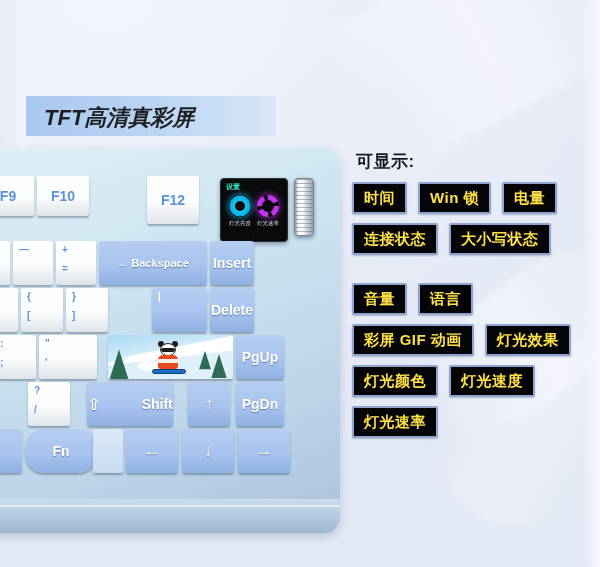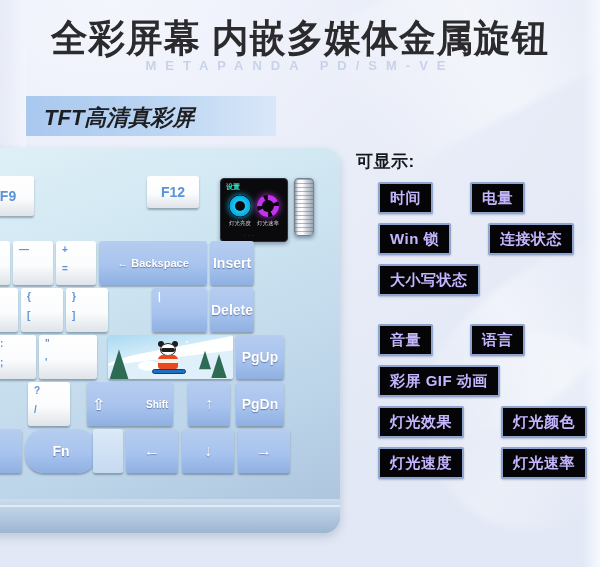--- a/index.html
+++ b/index.html
@@ -114,53 +114,51 @@
   .art .board{position:absolute;left:-4px;top:26px;width:34px;height:5px;background:#1e6fc4;border-radius:3px;border:1px solid #0d3f7a;box-sizing:border-box;}
   .art .snowpuff{position:absolute;left:30px;top:26px;width:22px;height:10px;background:#ffffff;border-radius:50%;opacity:.95;}
   .art .fleck{position:absolute;width:2px;height:2px;background:#ffffff;border-radius:50%;opacity:.9;}
 
   
   .panel{position:absolute;left:352px;top:150px;width:248px;height:400px;}
   .grp-title{font-size:17px;font-weight:bold;color:#15171b;margin:0 0 9px 4px;letter-spacing:.5px;}
   .tags{display:flex;flex-wrap:wrap;gap:9px 11px;margin-bottom:6px;}
   .tag{
     background:#050507;border:2px solid #8fa4cf;border-radius:2px;
-    padding:5px 10px;font-size:15px;font-weight:bold;color:#c4b5fd;
+    padding:5px 10px;font-size:15px;font-weight:bold;color:#fde047;
     letter-spacing:.5px;white-space:nowrap;line-height:18px;
     box-shadow:0 1px 2px rgba(40,55,90,.28);
-    margin-left:26px;
   }
   .gap{height:22px;}
 </style>
 </head>
 <body>
 
 <div id="root">
 
   <div class="leftband"></div>
   <div class="streak s1"></div>
   <div class="streak s2"></div>
   <div class="streak s3"></div>
   <div class="rightband"></div>
 
-  <div class="header">
-    <div class="title">全彩屏幕 内嵌多媒体金属旋钮</div>
-    <div class="watermark">METAPANDA PD/SM-VE</div>
-  </div>
   <div class="subbar">
     <span>TFT高清真彩屏</span>
   </div>
 
   <div class="kb">
     <div class="kb-inner">
 
       <div class="key w" style="left:-6px;top:18px;width:52px;height:40px;">
         <span class="ctr">F9</span>
         </div>
-      <div class="key w" style="left:159px;top:18px;width:52px;height:32px;">
+      <div class="key w" style="left:49px;top:18px;width:52px;height:40px;">
+        <span class="ctr">F10</span>
+        </div>
+      <div class="key w" style="left:159px;top:18px;width:52px;height:48px;">
         <span class="ctr">F12</span>
         </div>
 
       <div class="tft">
         <div class="t-title">设置</div>
         <div class="ic ic1"></div>
         <div class="ic ic2"></div>
         <div class="lbl l1">灯光亮度</div>
         <div class="lbl l2">灯光速率</div>
         <div class="dots">···</div>
@@ -234,21 +232,21 @@
       <div class="key b" style="left:248px;top:177px;width:48px;height:44px;">
         <span class="ctr">PgUp</span>
         </div>
 
       <div class="key w" style="left:40px;top:224px;width:42px;height:44px;">
         <span class="lg">?</span>
         <span class="lg" style="top:22px;">/</span>
         </div>
       <div class="key b" style="left:99px;top:224px;width:86px;height:44px;">
         <span class="ctr" style="font-size:16px;margin-right:4px;">⇧</span>
-        <span class="ctr" style="font-size:10px;margin-left:37px;">Shift</span>
+        <span class="ctr" style="font-size:14px;margin-left:37px;">Shift</span>
         </div>
       <div class="key b" style="left:200px;top:224px;width:42px;height:44px;">
         <span class="ctr" style="font-size:16px;">↑</span>
         </div>
       <div class="key b" style="left:248px;top:224px;width:48px;height:44px;">
         <span class="ctr">PgDn</span>
         </div>
 
       <div class="key b" style="left:-8px;top:271px;width:42px;height:44px;"></div>
       <div class="key b" style="left:37px;top:271px;width:72px;height:44px;border-radius:19px;">
@@ -266,22 +264,22 @@
         </div>
     </div>
     <div class="kb-bottom"></div>
   </div>
 
   <div class="panel">
 
     <div class="grp-title">可显示:</div>
     <div class="tags">
       <div class="tag">时间</div>
+      <div class="tag">Win 锁</div>
       <div class="tag">电量</div>
-      <div class="tag">Win 锁</div>
       <div class="tag">连接状态</div>
       <div class="tag">大小写状态</div>
     </div>
 
     <div class="gap"></div>
 
     <div class="tags">
       <div class="tag">音量</div>
       <div class="tag">语言</div>
       <div class="tag" style="flex:0 0 auto;">彩屏 GIF 动画</div>

